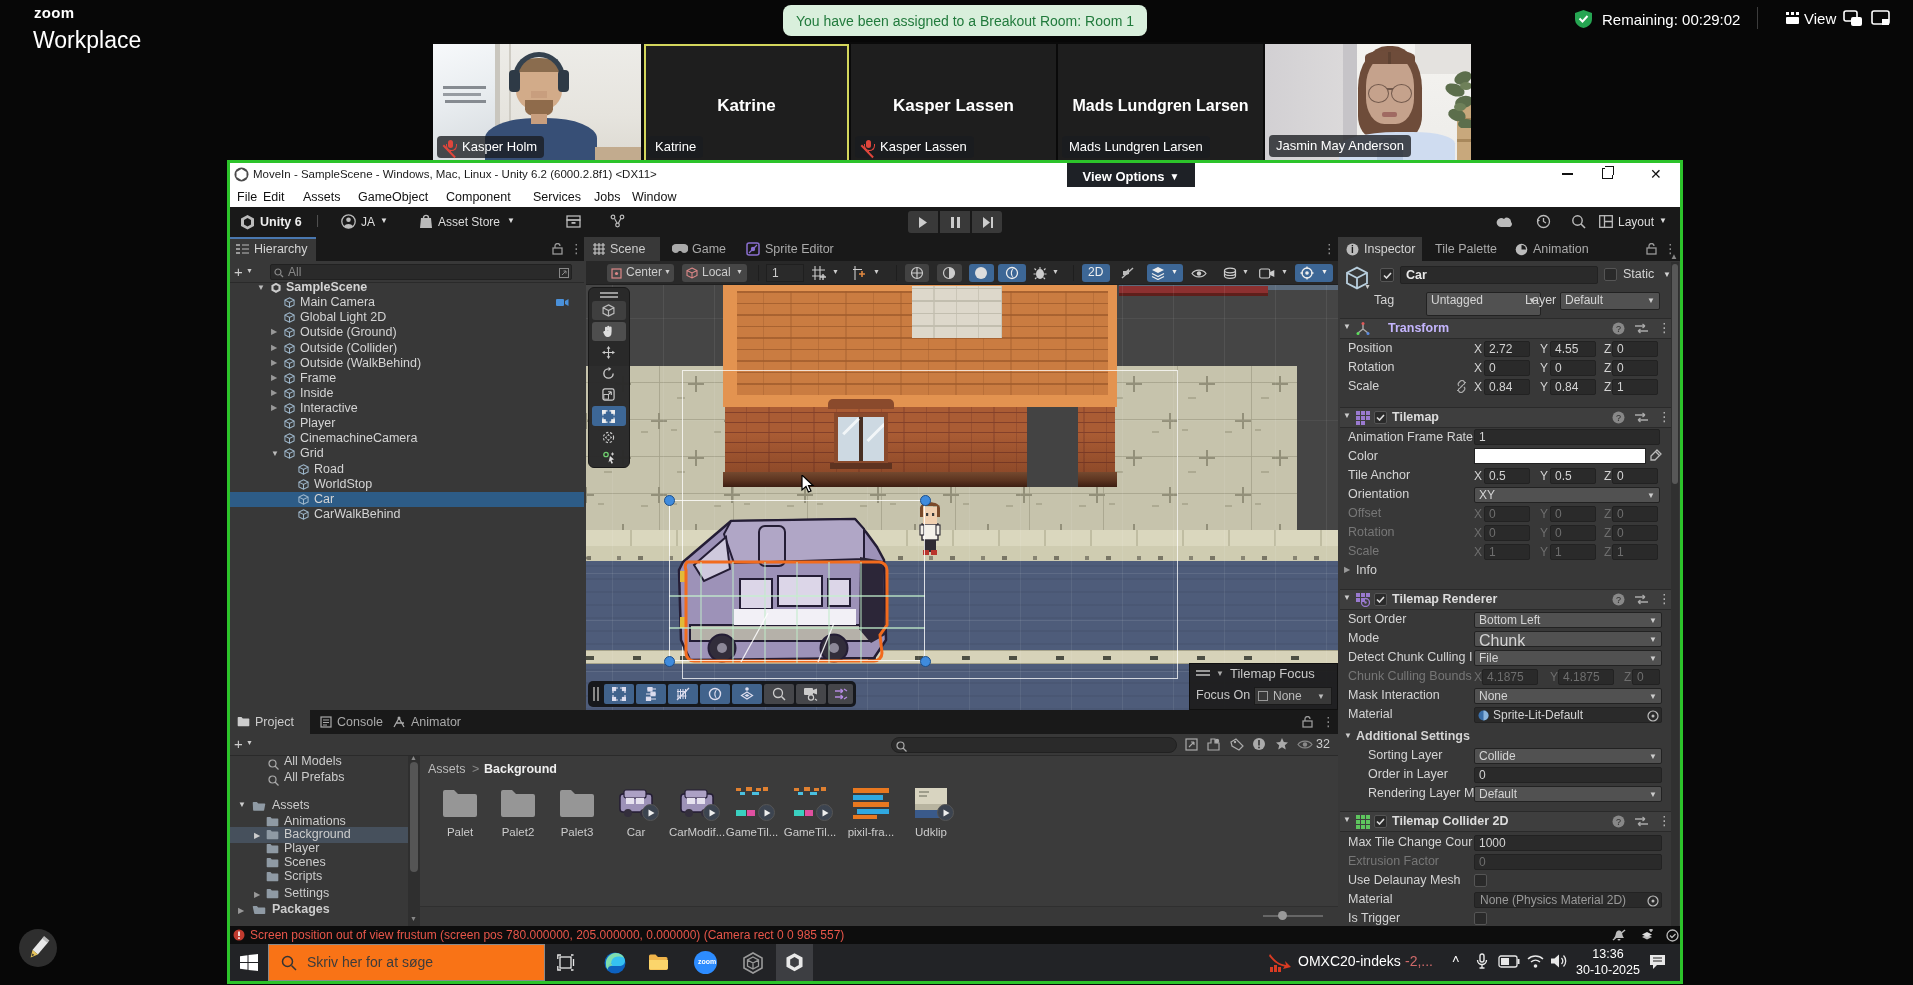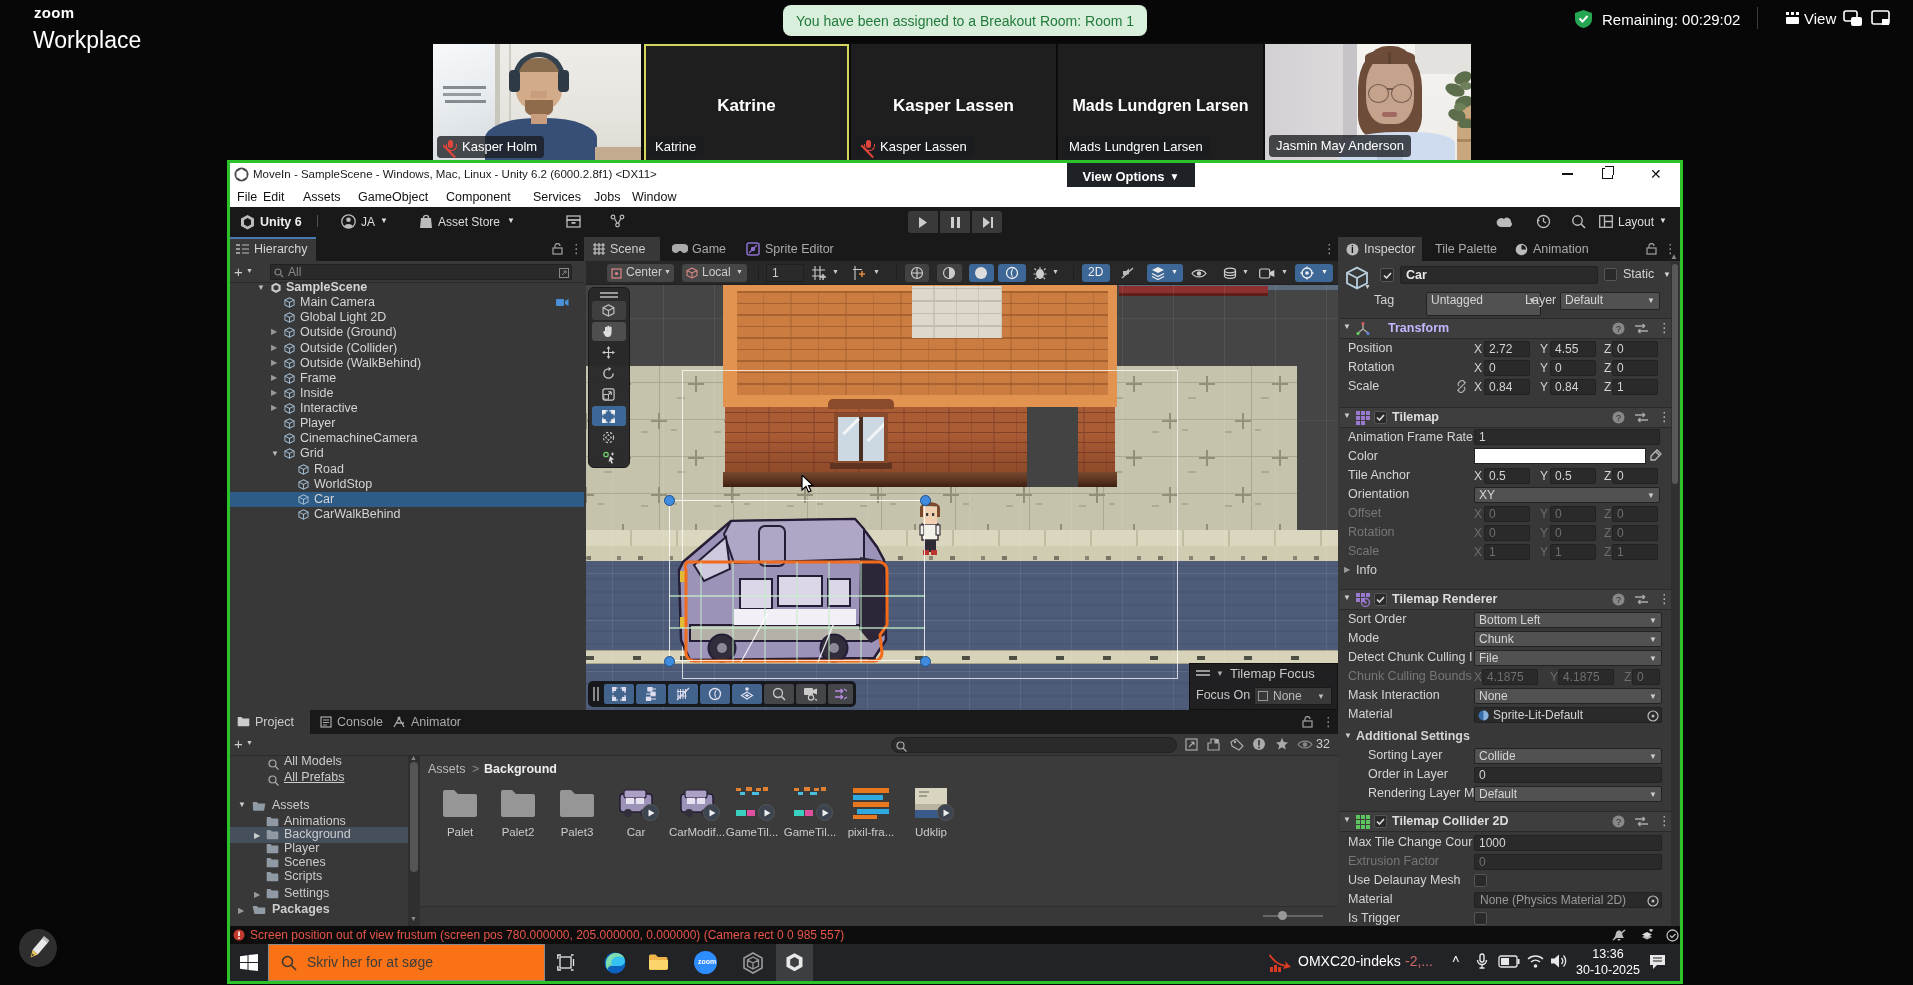--- a/index.html
+++ b/index.html
@@ -1043,21 +1043,21 @@
           </svg>
           <span class="abs" style="left:318px;top:1px;color:#bbb;">⋮</span>
         </div>
 <span class="abs" style="left:8px;top:375px;">Sort Order</span>
         <div class="abs" style="left:134px;top:375px;width:188px;height:16px;background:#515151;border:1px solid #222;border-radius:2px;box-sizing:border-box;">
           <span class="abs" style="left:4px;top:0px;color:#d4d4d4;font-size:12px;white-space:nowrap;">Bottom Left</span>
           <span class="abs" style="right:4px;top:3px;color:#ccc;font-size:8px;">▼</span>
         </div>
 <span class="abs" style="left:8px;top:394px;">Mode</span>
         <div class="abs" style="left:134px;top:394px;width:188px;height:16px;background:#515151;border:1px solid #222;border-radius:2px;box-sizing:border-box;">
-          <span class="abs" style="left:4px;top:0px;color:#d4d4d4;font-size:12px;white-space:nowrap;">Chunk</span>
+          <span class="abs" style="left:4px;top:0px;color:#d4d4d4;font-size:16px;white-space:nowrap;">Chunk</span>
           <span class="abs" style="right:4px;top:3px;color:#ccc;font-size:8px;">▼</span>
         </div>
 <span class="abs" style="left:8px;top:413px;white-space:nowrap;">Detect Chunk Culling I</span>
         <div class="abs" style="left:134px;top:413px;width:188px;height:16px;background:#515151;border:1px solid #222;border-radius:2px;box-sizing:border-box;">
           <span class="abs" style="left:4px;top:0px;color:#d4d4d4;font-size:12px;white-space:nowrap;">File</span>
           <span class="abs" style="right:4px;top:3px;color:#ccc;font-size:8px;">▼</span>
         </div>
 <span class="abs" style="left:8px;top:432px;color:#777;white-space:nowrap;">Chunk Culling Bounds</span>
         <span class="abs" style="left:134px;top:433px;color:#6e6e6e;font-size:12px;">X</span>
         <div class="abs" style="left:142px;top:432px;width:56px;height:16px;background:#2a2a2a;border:1px solid #222;border-radius:2px;box-sizing:border-box;">
@@ -1219,21 +1219,21 @@
 <span class="abs" style="left:1086px;top:27px;color:#ccc;">32</span>
 <svg class="abs" style="left:38px;top:49px;" width="11" height="11" viewBox="0 0 11 11">
           <circle cx="4.5" cy="4.5" r="3.5" fill="none" stroke="#aaa" stroke-width="1.2"></circle>
           <path d="M7 7 L10.5 10.5" stroke="#aaa" stroke-width="1.2"></path>
         </svg>
 <span class="abs" style="left:54px;top:44px;">All Models</span>
 <svg class="abs" style="left:38px;top:65px;" width="11" height="11" viewBox="0 0 11 11">
           <circle cx="4.5" cy="4.5" r="3.5" fill="none" stroke="#aaa" stroke-width="1.2"></circle>
           <path d="M7 7 L10.5 10.5" stroke="#aaa" stroke-width="1.2"></path>
         </svg>
-<span class="abs" style="left:54px;top:60px;text-decoration:underline;">All Prefabs</span>
+<span class="abs" style="left:54px;top:60px;">All Prefabs</span>
 <span class="abs" style="left:8px;top:90px;font-size:8px;color:#ccc;">▼</span>
 <svg class="abs" style="left:22px;top:90px;" width="14" height="12" viewBox="0 0 38 30">
           <path d="M2 6 a2 2 0 0 1 2-2 h9 l4 4 h17 a2 2 0 0 1 2 2 l-3 16 a2 2 0 0 1 -2 2 h-26 a2 2 0 0 1 -2-2 Z" fill="#8f9aa4"></path>
         </svg>
 <span class="abs" style="left:42px;top:88px;">Assets</span>
 <svg class="abs" style="left:36px;top:106px;" width="13" height="11" viewBox="0 0 38 30">
           <path d="M2 4 a2 2 0 0 1 2-2 h9 l4 4 h17 a2 2 0 0 1 2 2 v19 a2 2 0 0 1 -2 2 h-30 a2 2 0 0 1 -2-2 Z" fill="#8f9aa4"></path>
         </svg>
 <span class="abs" style="left:54px;top:104px;">Animations</span>
 <div class="abs" style="left:0;top:117px;width:178px;height:16px;background:#46505c;"></div>

